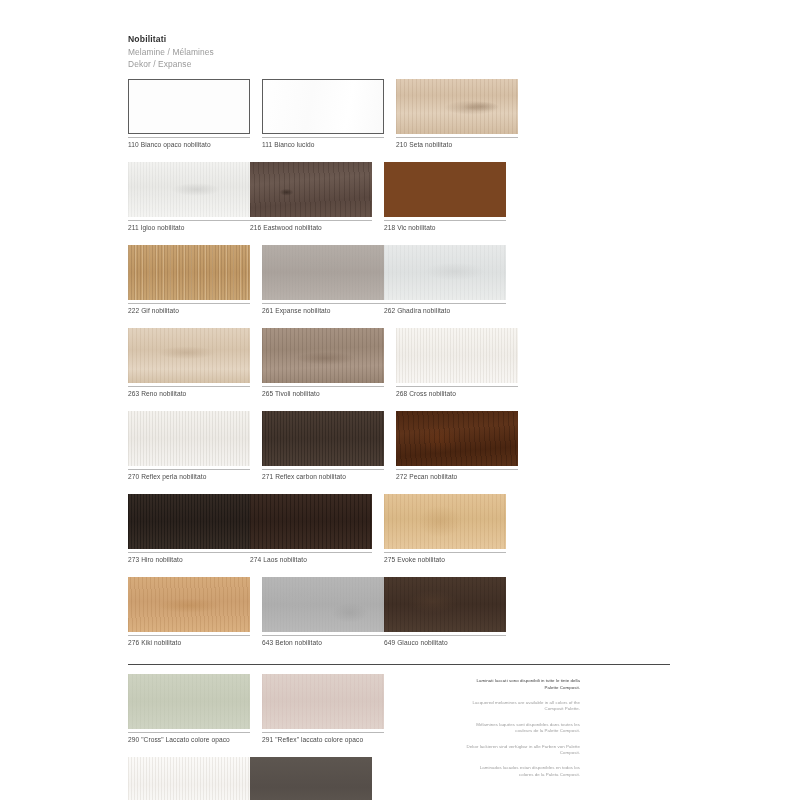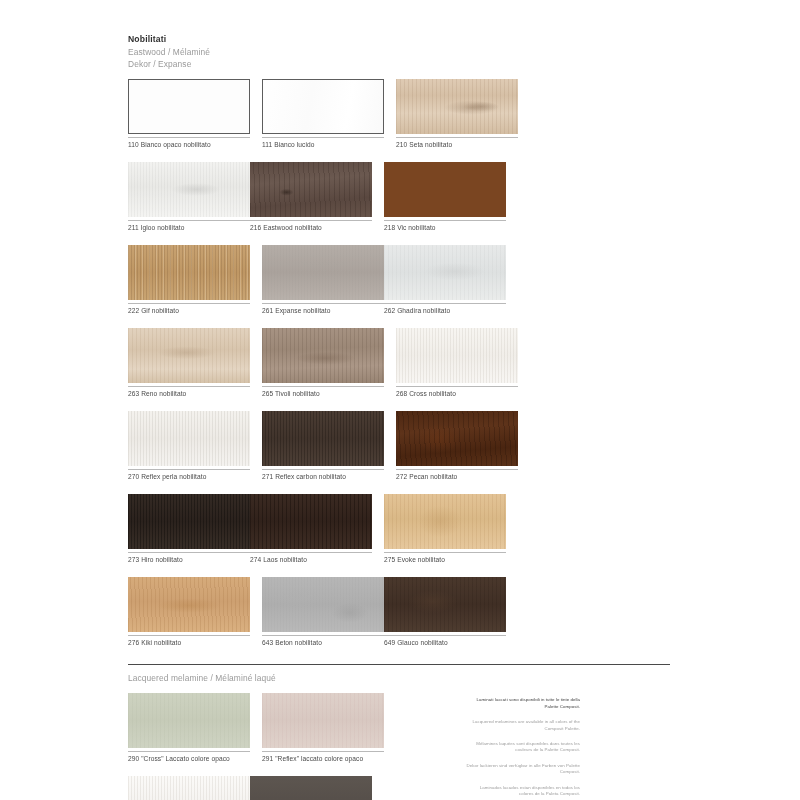--- a/index.html
+++ b/index.html
@@ -252,21 +252,21 @@
       linear-gradient(180deg,#7d9aab 0%,#7694a6 50%,#8099ab 100%);
   }
 </style>
 </head>
 <body>
 
 <div class="page">
 
   <div class="section-head">
     <div class="sec-title">Nobilitati</div>
-    <div class="sec-sub">Eastwood / Mélaminé</div>
+    <div class="sec-sub">Melamine / Mélamines</div>
     <div class="sec-sub">Dekor / Expanse</div>
   </div>
 
   <div class="grid" id="grid-nobilitati">
       <div class="cell">
         <div class="swatch tx-white-matt bordered"></div>
         <div class="cap-rule"></div>
         <div class="caption">110 Bianco opaco nobilitato</div>
       </div>
       <div class="cell">
@@ -367,21 +367,20 @@
       <div class="cell">
         <div class="swatch tx-glauco"></div>
         <div class="cap-rule"></div>
         <div class="caption">649 Glauco nobilitato</div>
       </div>
     </div>
 
   <div class="section-divider"></div>
 
   <div class="section-head">
-    <div class="sec-sub">Lacquered melamine / Mélaminé laqué</div>
   </div>
 
   <div class="lacq-wrap">
     <div class="grid lacq-grid" id="grid-laccati">
         <div class="cell">
           <div class="swatch tx-lacq-cross"></div>
           <div class="cap-rule"></div>
           <div class="caption">290 "Cross" Laccato colore opaco</div>
         </div>
         <div class="cell">

